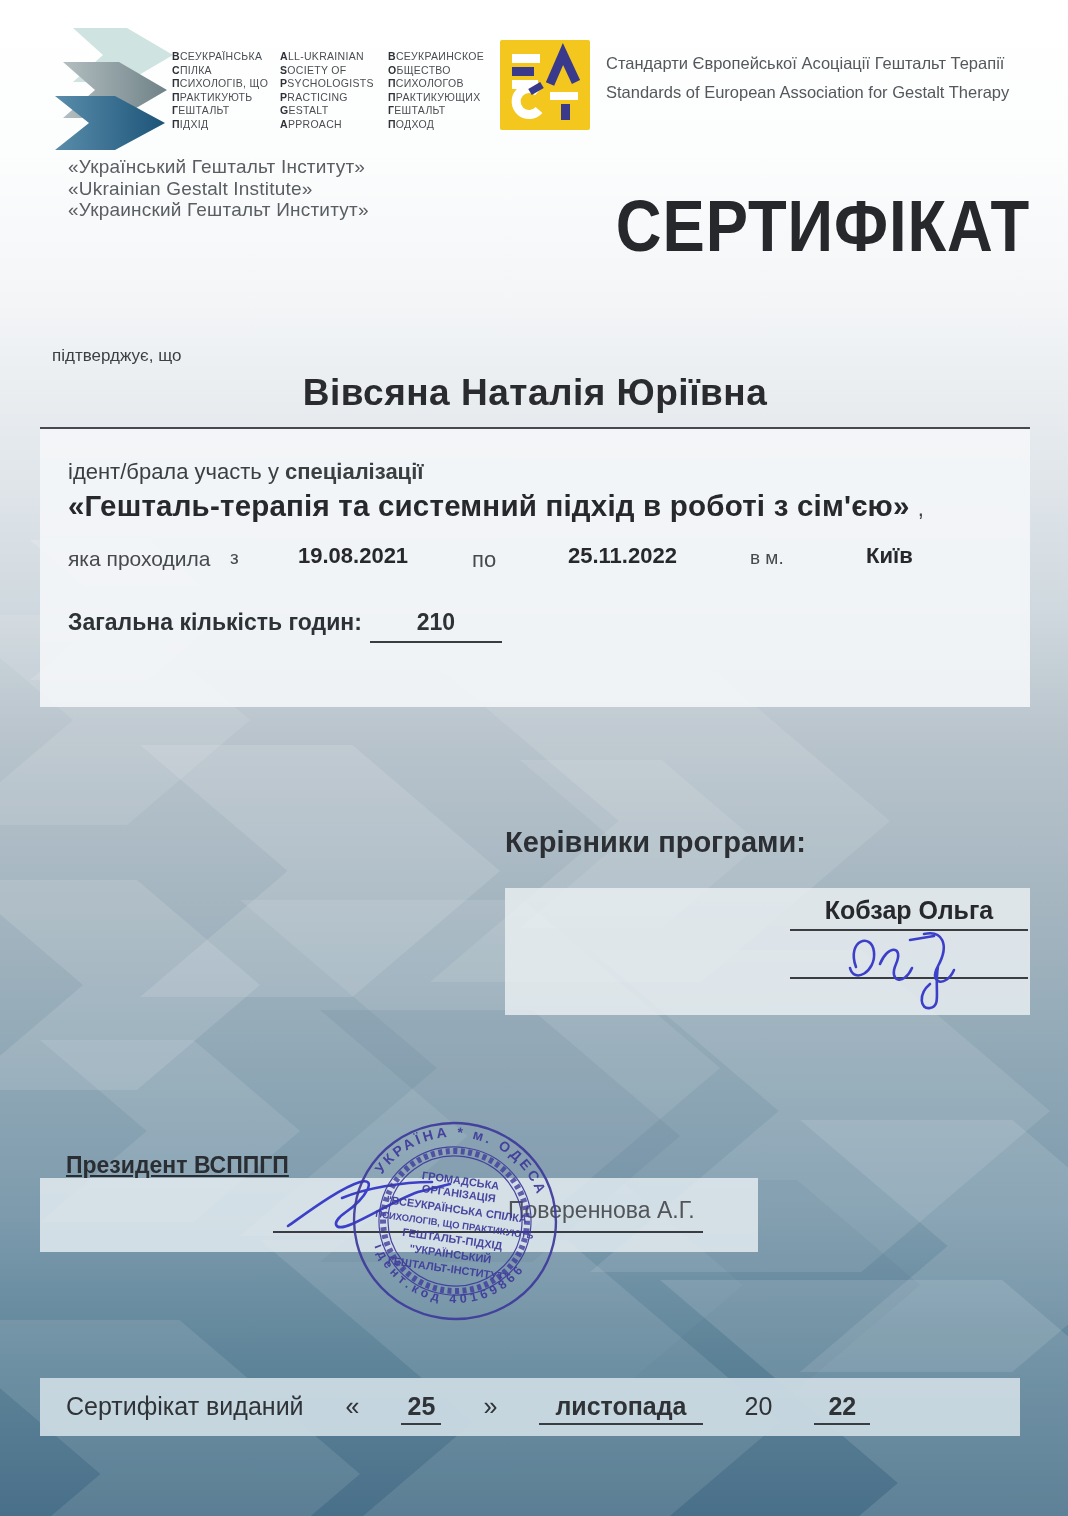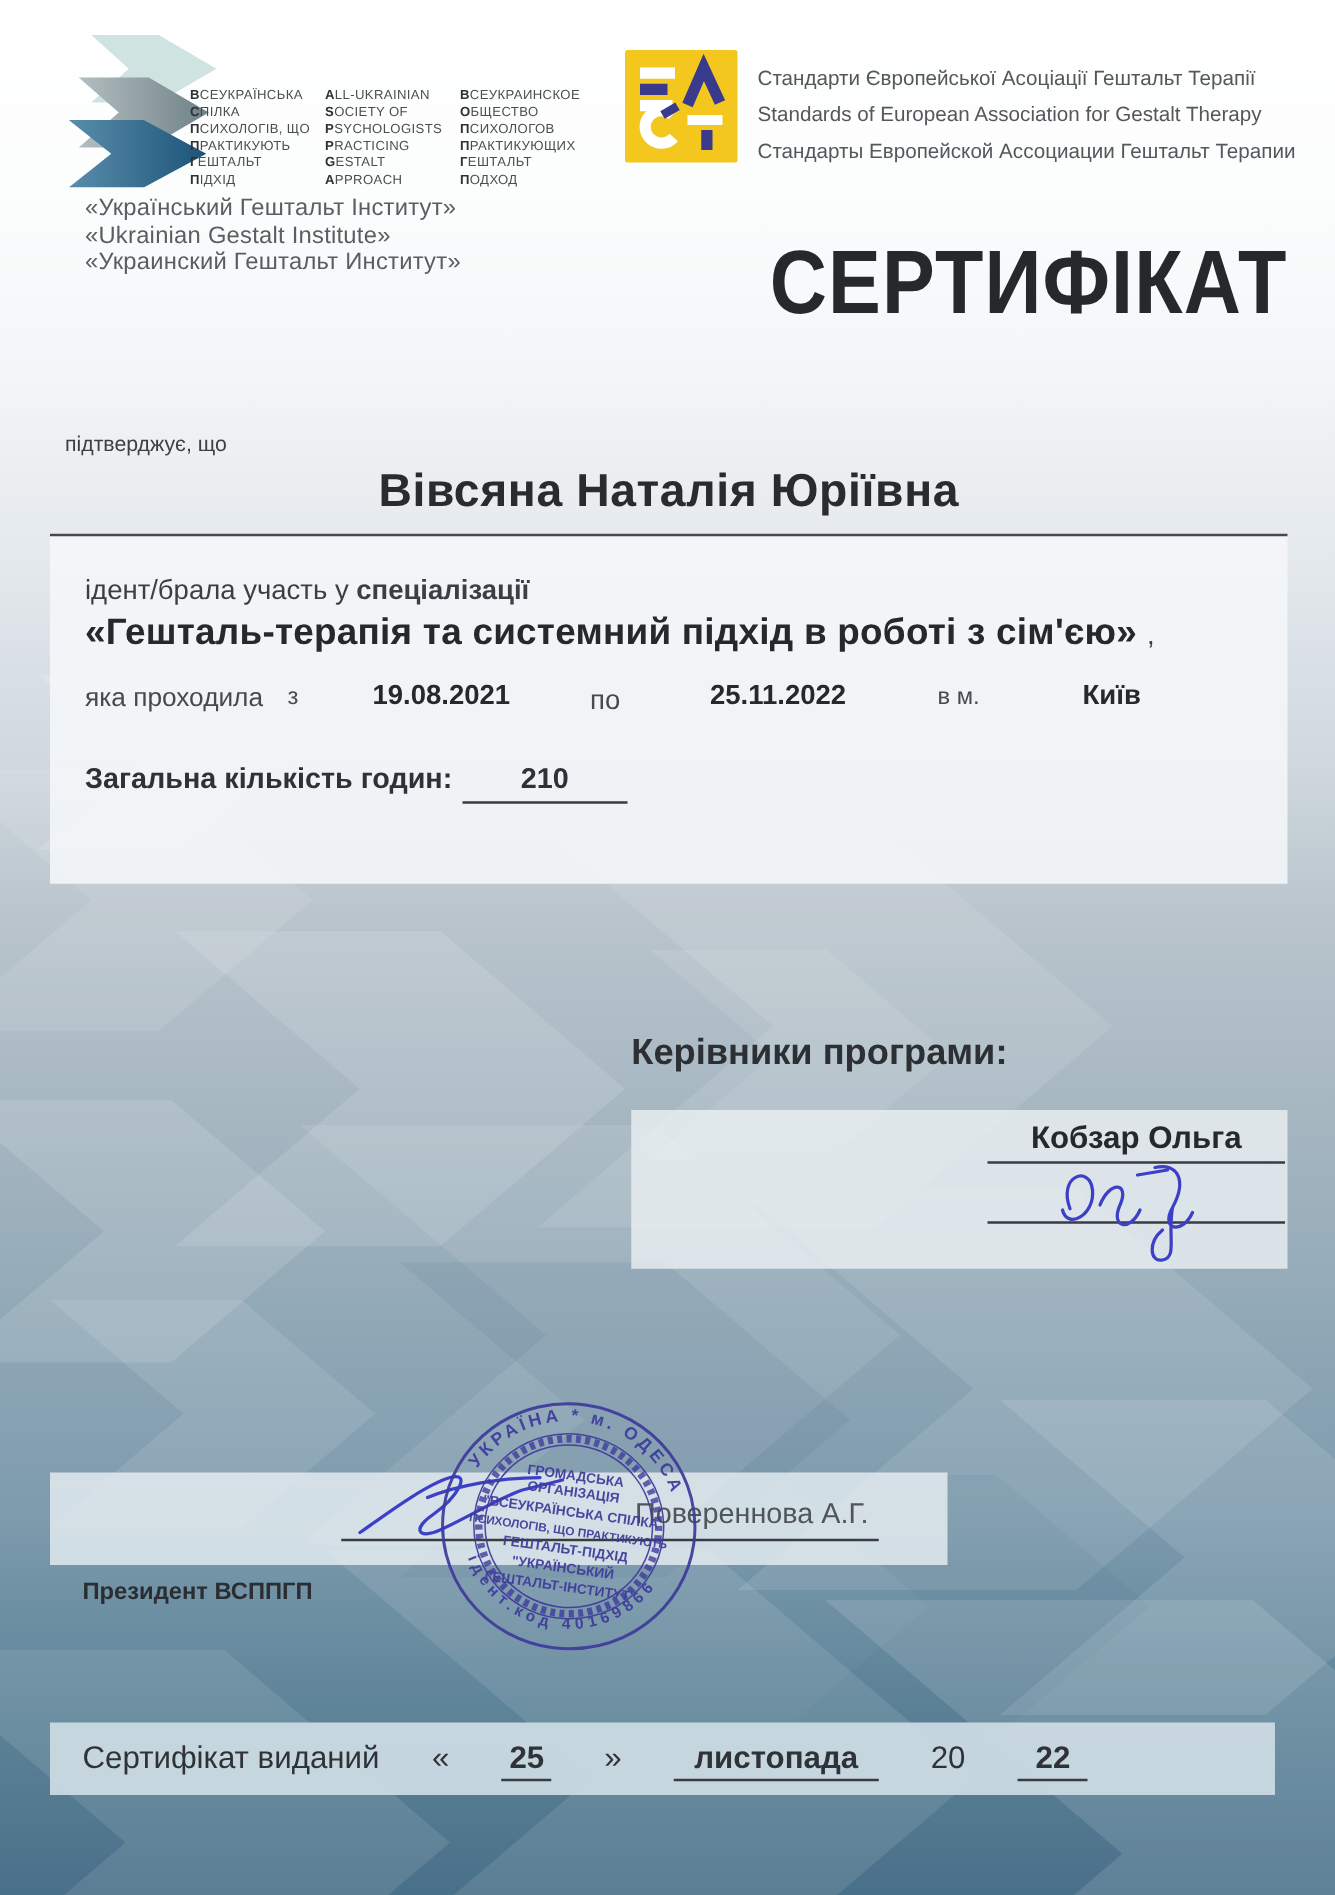--- a/index.html
+++ b/index.html
@@ -7,21 +7,21 @@
     position:relative;width:1068px;height:1516px;overflow:hidden;
     font-family:"Liberation Sans",sans-serif;color:#3b3e42;
     background:linear-gradient(180deg,
       #ffffff 0%,#fcfdfd 10%,#f3f5f7 20%,#e3e8ec 30%,#d0d9df 40%,
       #bac5cd 48%,#a4b5c0 60%,#90a8b6 70%,#7d9bad 80%,#5e8499 90%,#497089 100%);
   }
   .abs{position:absolute;}
   
   #marks{position:absolute;left:0;top:0;width:1068px;height:1516px;}
   
-  .org-cols{left:152px;top:50px;display:flex;gap:6px;margin-top:20px;}
+  .org-cols{left:172px;top:50px;display:flex;gap:6px;}
   .org-col{width:102px;font-size:10.5px;line-height:13.5px;letter-spacing:.3px;
     color:#4a4e52;font-weight:500;}
   .org-col div::first-letter{font-weight:700;color:#2e3135;}
   
   .eagt-logo{left:500px;top:40px;width:90px;height:90px;background:#f3c71d;border-radius:2px;}
   .eagt-lines{left:606px;top:49px;font-size:16.5px;line-height:29px;color:#54585c;}
   .inst-lines{left:68px;top:156px;font-size:19px;line-height:21.5px;color:#5a5e62;letter-spacing:.2px;}
   .title{left:470px;top:190px;width:560px;text-align:right;font-size:72px;line-height:1;
     font-weight:700;letter-spacing:1px;color:#26282c;transform:scaleX(.88);transform-origin:right center;}
   .confirm{left:52px;top:346px;font-size:17px;color:#3c3f43;}
@@ -39,21 +39,21 @@
   .hours{position:absolute;left:28px;top:180px;font-size:23px;font-weight:700;color:#2e3135;}
   .hours-val{display:inline-block;width:132px;text-align:center;border-bottom:2px solid #393c40;
     padding-bottom:5px;margin-left:8px;font-weight:700;}
   
   .lead-head{left:505px;top:826px;font-size:29px;font-weight:700;color:#2c2f33;}
   .sig-box{left:505px;top:888px;width:525px;height:127px;background:rgba(237,242,245,.78);}
   .leader-name{left:790px;top:896px;width:238px;text-align:center;font-size:25px;font-weight:700;color:#26282c;}
   .line{background:#393c40;height:2px;}
   
   .pres-band{left:40px;top:1178px;width:718px;height:74px;background:rgba(233,240,244,.8);}
-  .pres-label{left:66px;top:1263px;font-size:19px;font-weight:700;color:#2a2d31;}
+  .pres-label{left:66px;top:1152px;font-size:23px;font-weight:700;color:#2a2d31;text-decoration:underline;}
   .pres-name{left:508px;top:1197px;font-size:23px;color:#515559;}
   
   .date-band{left:40px;top:1378px;width:980px;height:58px;background:rgba(203,218,227,.95);}
   .date-line{position:absolute;left:26px;top:14px;display:flex;align-items:baseline;
     font-size:25px;color:#2f3337;gap:36px;}
   .u{border-bottom:2px solid #393c40;font-weight:700;text-align:center;padding-bottom:2px;}
   .u-day{min-width:40px;}
   .u-month{padding-left:16px;padding-right:16px;}
   .u-year{min-width:56px;}
   .sp{margin:0 6px;}
@@ -137,21 +137,20 @@
       <path d="M38,52 A13,13 0 1 0 39,70" fill="none" stroke="#ffffff" stroke-width="9"></path>
       <line x1="30" y1="52" x2="42" y2="45" stroke="#3a3a8c" stroke-width="7"></line>
       <rect x="50" y="52" width="28" height="8" fill="#ffffff"></rect>
       <rect x="61" y="64" width="9" height="16" fill="#3a3a8c"></rect>
     </svg>
   </div>
 
   <div class="abs eagt-lines">
       <div>Стандарти Європейської Асоціації Гештальт Терапії</div>
       <div>Standards of European Association for Gestalt Therapy</div>
-      <div>Стандарты Европейской Ассоциации Гештальт Терапии</div>
     </div>
 
   <div class="abs inst-lines">
       <div>«Український Гештальт Інститут»</div>
       <div>«Ukrainian Gestalt Institute»</div>
       <div>«Украинский Гештальт Институт»</div>
     </div>
 
   <div class="abs title">СЕРТИФІКАТ</div>
 

